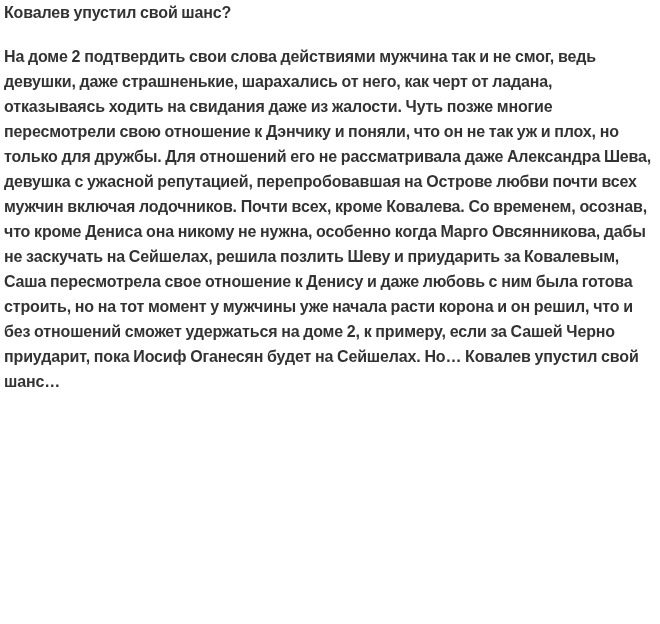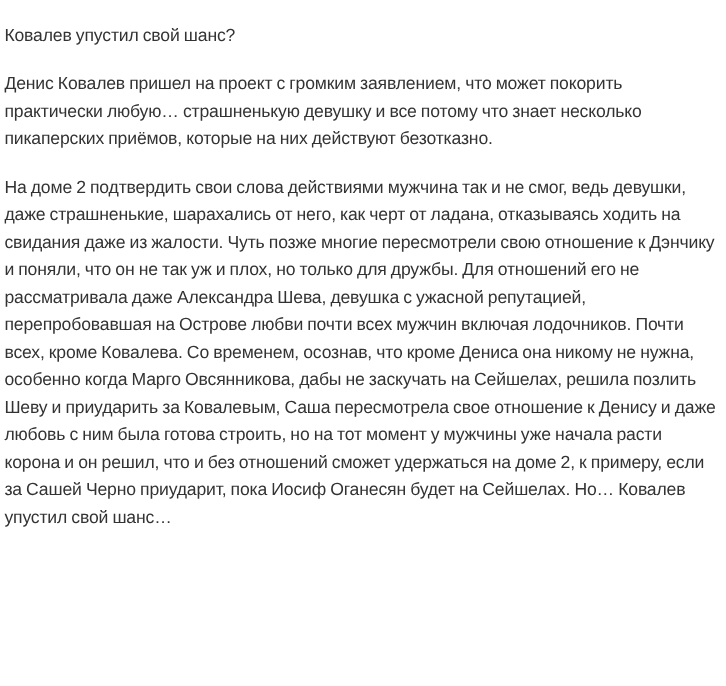--- a/index.html
+++ b/index.html
@@ -10,30 +10,30 @@
     body {
       width: 660px;
       height: 624px;
       overflow: hidden;
       font-family: "Liberation Sans", "DejaVu Sans", sans-serif;
       color: #333333;
       font-size: 16px;
       line-height: 25px;
     }
     .article {
-      padding: 20px 4px 0 4px;
+      padding: 0 4px 0 4px;
       width: 652px;
+      font-weight: bold;
     }
     .article p {
       margin: 0 0 19px 0;
       letter-spacing: -0.15px;
       word-spacing: -0.5px;
     }
     .title { margin: 0 0 19px 0; }
   </style>
 </head>
 <body>
 
 <div class="article">
   <p class="title">Ковалев упустил свой шанс?</p>
-  <p>Денис Ковалев пришел на проект с громким заявлением, что может покорить практически любую… страшненькую девушку и все потому что знает несколько пикаперских приёмов, которые на них действуют безотказно.</p>
   <p>На доме 2 подтвердить свои слова действиями мужчина так и не смог, ведь девушки, даже страшненькие, шарахались от него, как черт от ладана, отказываясь ходить на свидания даже из жалости. Чуть позже многие пересмотрели свою отношение к Дэнчику и поняли, что он не так уж и плох, но только для дружбы. Для отношений его не рассматривала даже Александра Шева, девушка с ужасной репутацией, перепробовавшая на Острове любви почти всех мужчин включая лодочников. Почти всех, кроме Ковалева. Со временем, осознав, что кроме Дениса она никому не нужна, особенно когда Марго Овсянникова, дабы не заскучать на Сейшелах, решила позлить Шеву и приударить за Ковалевым, Саша пересмотрела свое отношение к Денису и даже любовь с ним была готова строить, но на тот момент у мужчины уже начала расти корона и он решил, что и без отношений сможет удержаться на доме 2, к примеру, если за Сашей Черно приударит, пока Иосиф Оганесян будет на Сейшелах. Но… Ковалев упустил свой шанс…</p>
 </div>
 
 </body></html>

